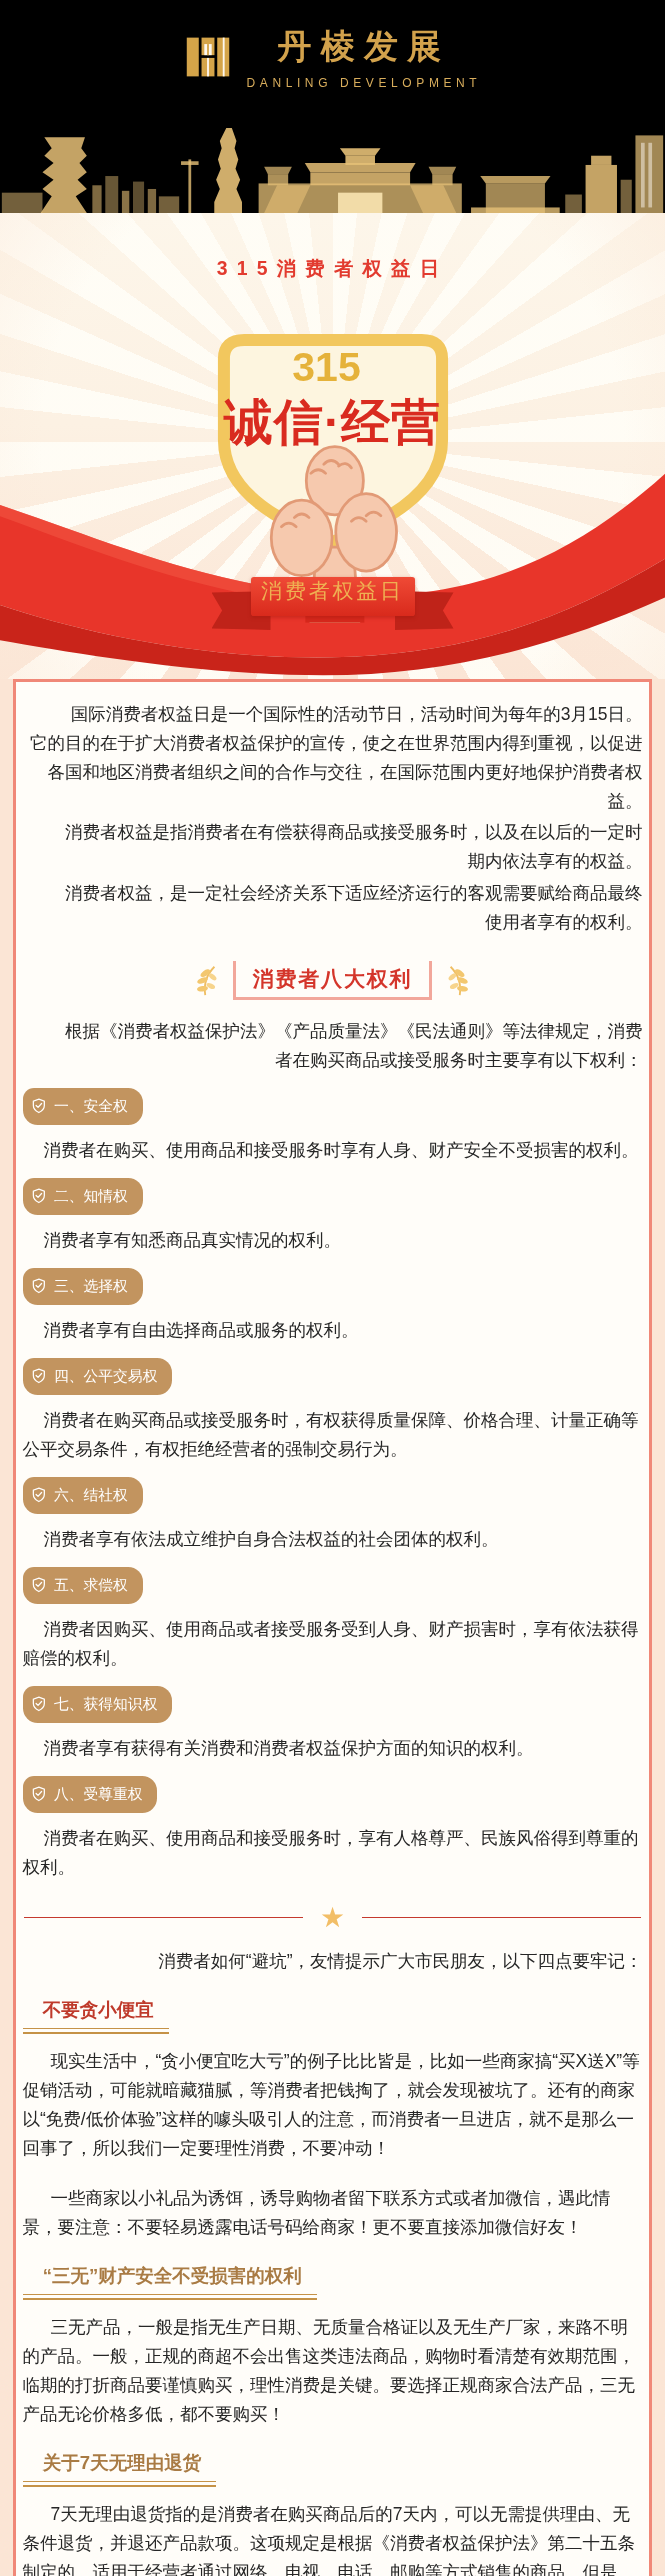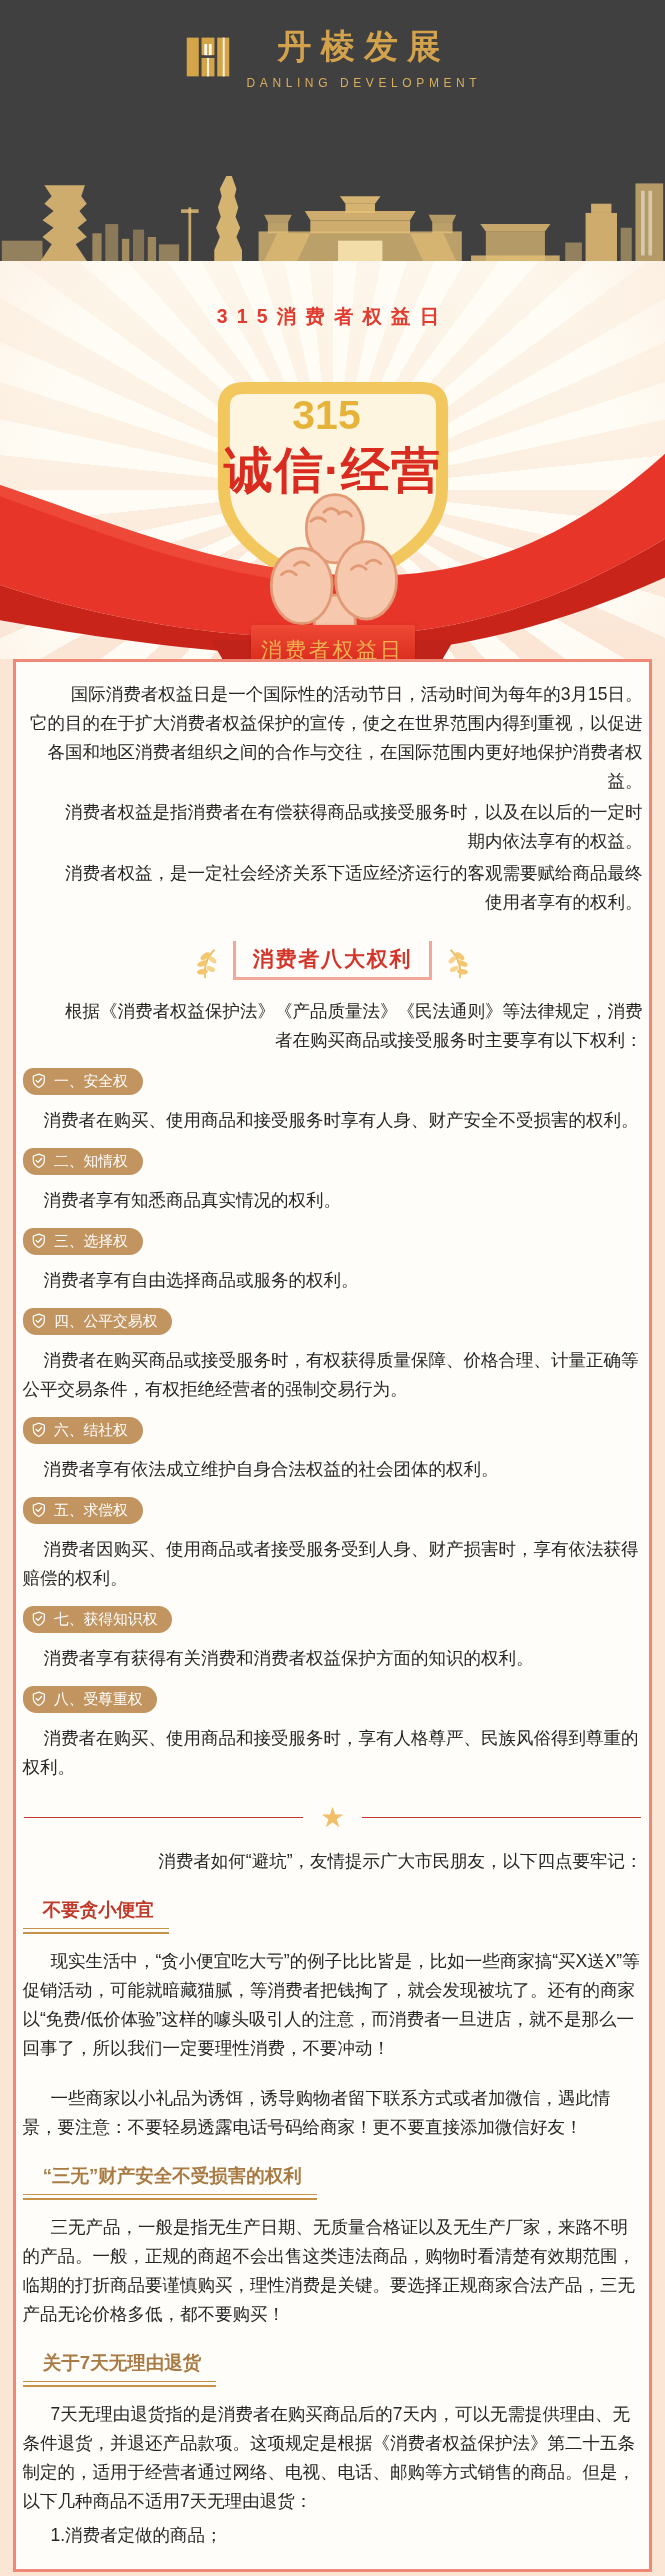--- a/index.html
+++ b/index.html
@@ -1,69 +1,69 @@
 <!DOCTYPE html>
 <html style="font-size:14.8px"><head>
 <meta charset="utf-8">
 <style>
   * { margin:0; padding:0; box-sizing:border-box; }
   html,body { background:#fdf8ef; }
   body { width:665px; margin:0 auto; font-family:"Liberation Sans","DejaVu Sans",sans-serif; color:#262626; }
 
   
-  .header { position:relative; height:261px; background:#404040; overflow:hidden; }
+  .header { position:relative; height:213px; background:#000000; overflow:hidden; }
   .brand { position:absolute; top:24px; left:0; right:0; display:flex; justify-content:center; align-items:center; gap:14.8px; }
   .brand-icon { width:48px; height:48px; display:block; }
   .brand-texts { text-align:center; }
   .brand-name { font-family:"Liberation Serif","DejaVu Serif",serif; font-size:34px; font-weight:bold; color:#d2a24c; letter-spacing:9.2px; }
   .brand-sub { margin-top:5.5px; font-size:12px; color:#d8ad5c; letter-spacing:4.6px; }
   .skyline { position:absolute; bottom:0; left:0; width:665px; height:85px; display:block; }
 
   
-  .hero { position:relative; height:398px; overflow:hidden;
+  .hero { position:relative; height:466px; overflow:hidden;
           background:linear-gradient(180deg,#fdf6ea 0%,#fcf1e3 45%,#fbe5d5 100%); }
   .rays { position:absolute; left:50%; top:229px; width:1385px; height:1385px;
           transform:translate(-50%,-50%); border-radius:50%;
           background:repeating-conic-gradient(rgba(255,253,246,0.95) 0deg 6deg, rgba(247,226,193,0) 6deg 12deg); }
   .rays-fade { position:absolute; inset:0;
           background:radial-gradient(circle 647px at 50% 229px, rgba(252,242,229,0) 45%, rgba(251,232,216,0.85) 78%); }
   .eyebrow { position:absolute; top:42px; left:0; right:0; text-align:center;
              font-size:19.4px; font-weight:bold; color:#e23b2f; letter-spacing:9.2px; }
   .badge { position:absolute; top:116px; left:50%; transform:translateX(-50%); width:281px; height:248px; }
   .badge svg { position:absolute; inset:0; }
   .badge-num { position:absolute; top:14.8px; left:0; right:12px; text-align:center;
                font-size:41px; font-weight:bold; color:#e5b23a; }
   .badge-title { position:absolute; top:61px; left:0; right:0; text-align:center;
                  font-size:49px; font-weight:900; color:#d92b1f; letter-spacing:0.9px; }
   .ribbon { position:absolute; bottom:0; left:0; width:665px; height:222px; }
   .fists { position:absolute; top:225px; left:50%; transform:translateX(-50%); width:140px; height:185px; }
   .banner { position:absolute; top:364px; left:50%; transform:translateX(-50%); width:164px; height:39px; }
   .banner-tail { position:absolute; top:14px; width:59px; height:39px; background:#bf2319; }
   .banner-tail.left  { left:-39px; clip-path:polygon(0 4%,100% 0,100% 100%,0 96%,18% 50%); }
   .banner-tail.right { right:-39px; clip-path:polygon(0 0,100% 4%,82% 50%,100% 96%,0 100%); }
-  .banner-main { position:absolute; inset:0; display:flex; align-items:flex-end; justify-content:center;
+  .banner-main { position:absolute; inset:0; display:flex; align-items:flex-start; justify-content:center;
                  background:linear-gradient(180deg,#ef4a36,#d92a1c); border-radius:2.8px;
                  box-shadow:0 1.8px 3.7px rgba(150,20,10,0.35); }
   .banner-main span { font-size:21px; color:#efb052; letter-spacing:2.8px; }
 
   
   .card-wrap { background:#fbe5d5; padding:0 13px 48px; }
   .card { background:#fffdf9; border:3.7px solid #f08878; padding:14.8px 6.5px 20.3px; }
   .card p { font-size:17.5px; line-height:29px; }
   p.indent { text-indent:2em; margin:2.8px 0;text-align:right; }
 
-  .section-title-row { display:flex; align-items:flex-end; justify-content:center; gap:13px; margin:24px 0 16.6px; }
+  .section-title-row { display:flex; align-items:center; justify-content:center; gap:13px; margin:24px 0 16.6px; }
   .title-box { min-width:179px; height:39px; display:flex; align-items:center; justify-content:center;
                border-left:3.7px solid #f2a79b; border-right:3.7px solid #f2a79b; border-bottom:3.7px solid #f2a79b;
                padding:0 16.6px; font-size:21px; font-weight:bold; color:#d4352a; letter-spacing:1.8px; }
   .laurel { width:24px; height:33px; }
   .laurel.right { transform:scaleX(-1); }
 
   .right-item { margin-top:13px; }
-  .right-pill { display:inline-flex; align-items:center; gap:7.4px; height:27px;
+  .right-pill { display:inline-flex; align-items:center; gap:7.4px; height:37px;
                 background:#c2945f; color:#ffffff; font-size:14.8px;
                 padding:0 14.8px 0 8.3px; border-radius:11px 14.8px 14.8px 14.8px; }
   .right-pill .shield-ic { width:15.7px; height:15.7px; display:block; }
   .right-desc { text-indent:1.2em; margin:11px 0 1.8px; }
 
   .star-divider { display:flex; align-items:center; gap:16.6px; margin:22px 1.8px 14.8px; }
   .star-divider .line { flex:1; height:0; border-top:1.8px solid #c5392e; }
   .star-divider .star { color:#f2be67; font-size:28px; line-height:28px; }
 
   .tip { margin-top:21px; }

